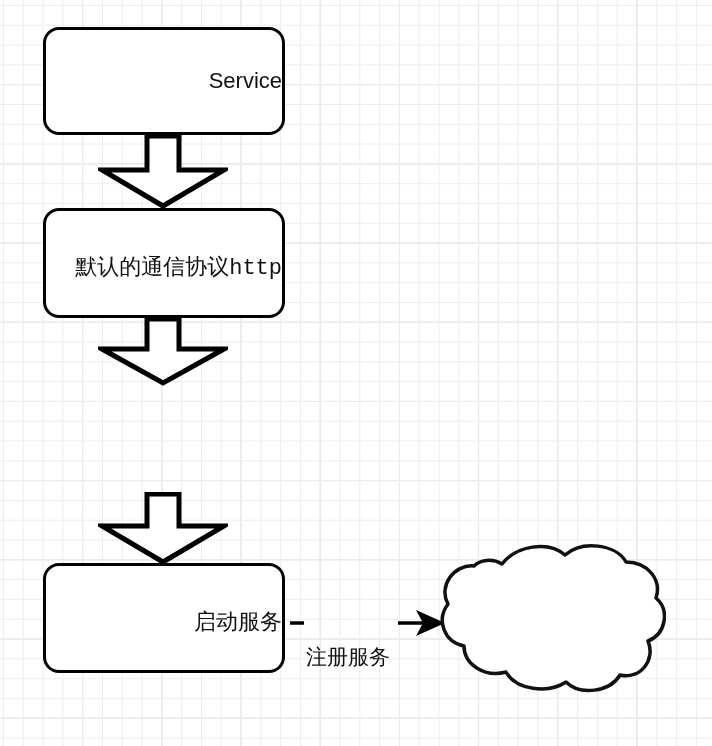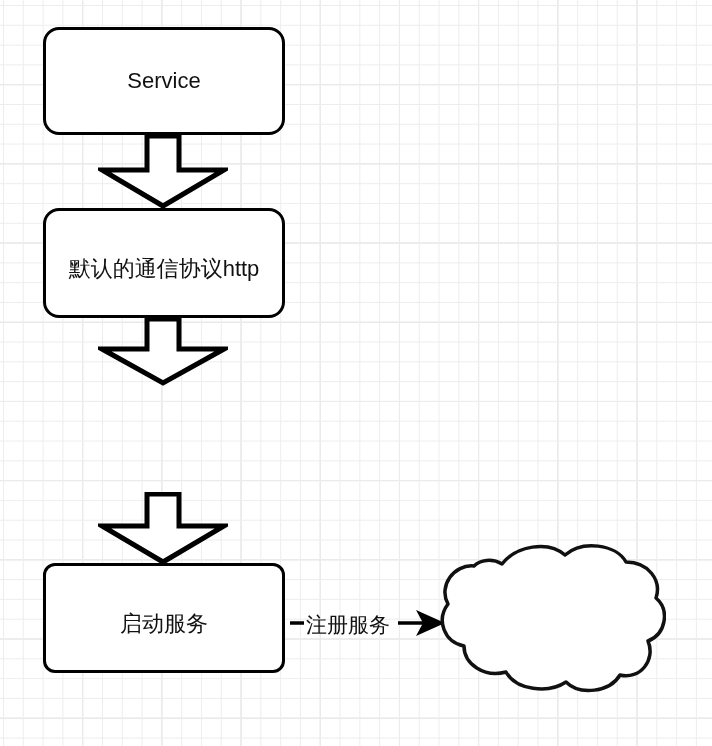--- a/index.html
+++ b/index.html
@@ -27,32 +27,32 @@
     font-family: "Liberation Sans", "DejaVu Sans", sans-serif;
   }
   .node-box {
     position: absolute;
     box-sizing: border-box;
     background: #ffffff;
     border: 3px solid #000000;
     border-radius: 16px;
     display: flex;
     flex-direction: column;
-    align-items: center;
+    align-items: flex-end;
     justify-content: center;
     text-align: center;
   }
   .node-label {
     font-size: 22px;
     color: #111111;
     line-height: 1.42;
     white-space: nowrap;
   }
   .node-label.cjk {
-    font-family: Liberation Sans, sans-serif;
+    font-family: Liberation Mono, monospace;
     margin-top: 11px;
   }
   .block-arrow {
     position: absolute;
   }
   .cloud-shape {
     position: absolute;
   }
   .cloud-text {
     position: absolute;
@@ -64,20 +64,21 @@
   }
   .edge-group {
     position: absolute;
   }
   .edge-label {
     position: absolute;
     font-size: 21px;
     color: #111111;
     white-space: nowrap;
     font-family: "DejaVu Sans", "Liberation Sans", sans-serif;
+    margin-top: 32px;
   }
 </style>
 </head>
 <body>
 
 <div id="canvas">
 
   <div class="node-box" style="left:43px; top:27px; width:242px; height:108px;">
     <span class="node-label">Service</span>
   </div>
@@ -92,21 +93,21 @@
 
   <svg class="block-arrow" style="left:98px; top:317px;" width="130" height="70" viewBox="0 0 130 70">
     <polygon points="49,2 81,2 81,32 126,32 65,66 4,32 49,32" fill="#ffffff" stroke="#000000" stroke-width="5" stroke-linejoin="miter"></polygon>
   </svg>
 
 
   <svg class="block-arrow" style="left:98px; top:492px;" width="130" height="74" viewBox="0 0 130 74">
     <polygon points="49,2 81,2 81,34 126,34 65,70 4,34 49,34" fill="#ffffff" stroke="#000000" stroke-width="5" stroke-linejoin="miter"></polygon>
   </svg>
 
-  <div class="node-box" style="left:43px; top:563px; width:242px; height:110px;border-radius:12px;">
+  <div class="node-box" style="left:43px; top:563px; width:242px; height:110px;">
     <span class="node-label cjk">启动服务</span>
   </div>
 
   <div class="edge-group" style="left:288px; top:600px; width:160px; height:46px;">
     <svg width="160" height="46" viewBox="0 0 160 46">
       <line x1="2" y1="23" x2="16" y2="23" stroke="#000000" stroke-width="3.5"></line>
       <line x1="110" y1="23" x2="140" y2="23" stroke="#000000" stroke-width="3.5"></line>
       <polygon points="157,23 128,10 135,23 128,36" fill="#000000"></polygon>
     </svg>
     <span class="edge-label" style="left:18px; top:11px;">注册服务</span>

